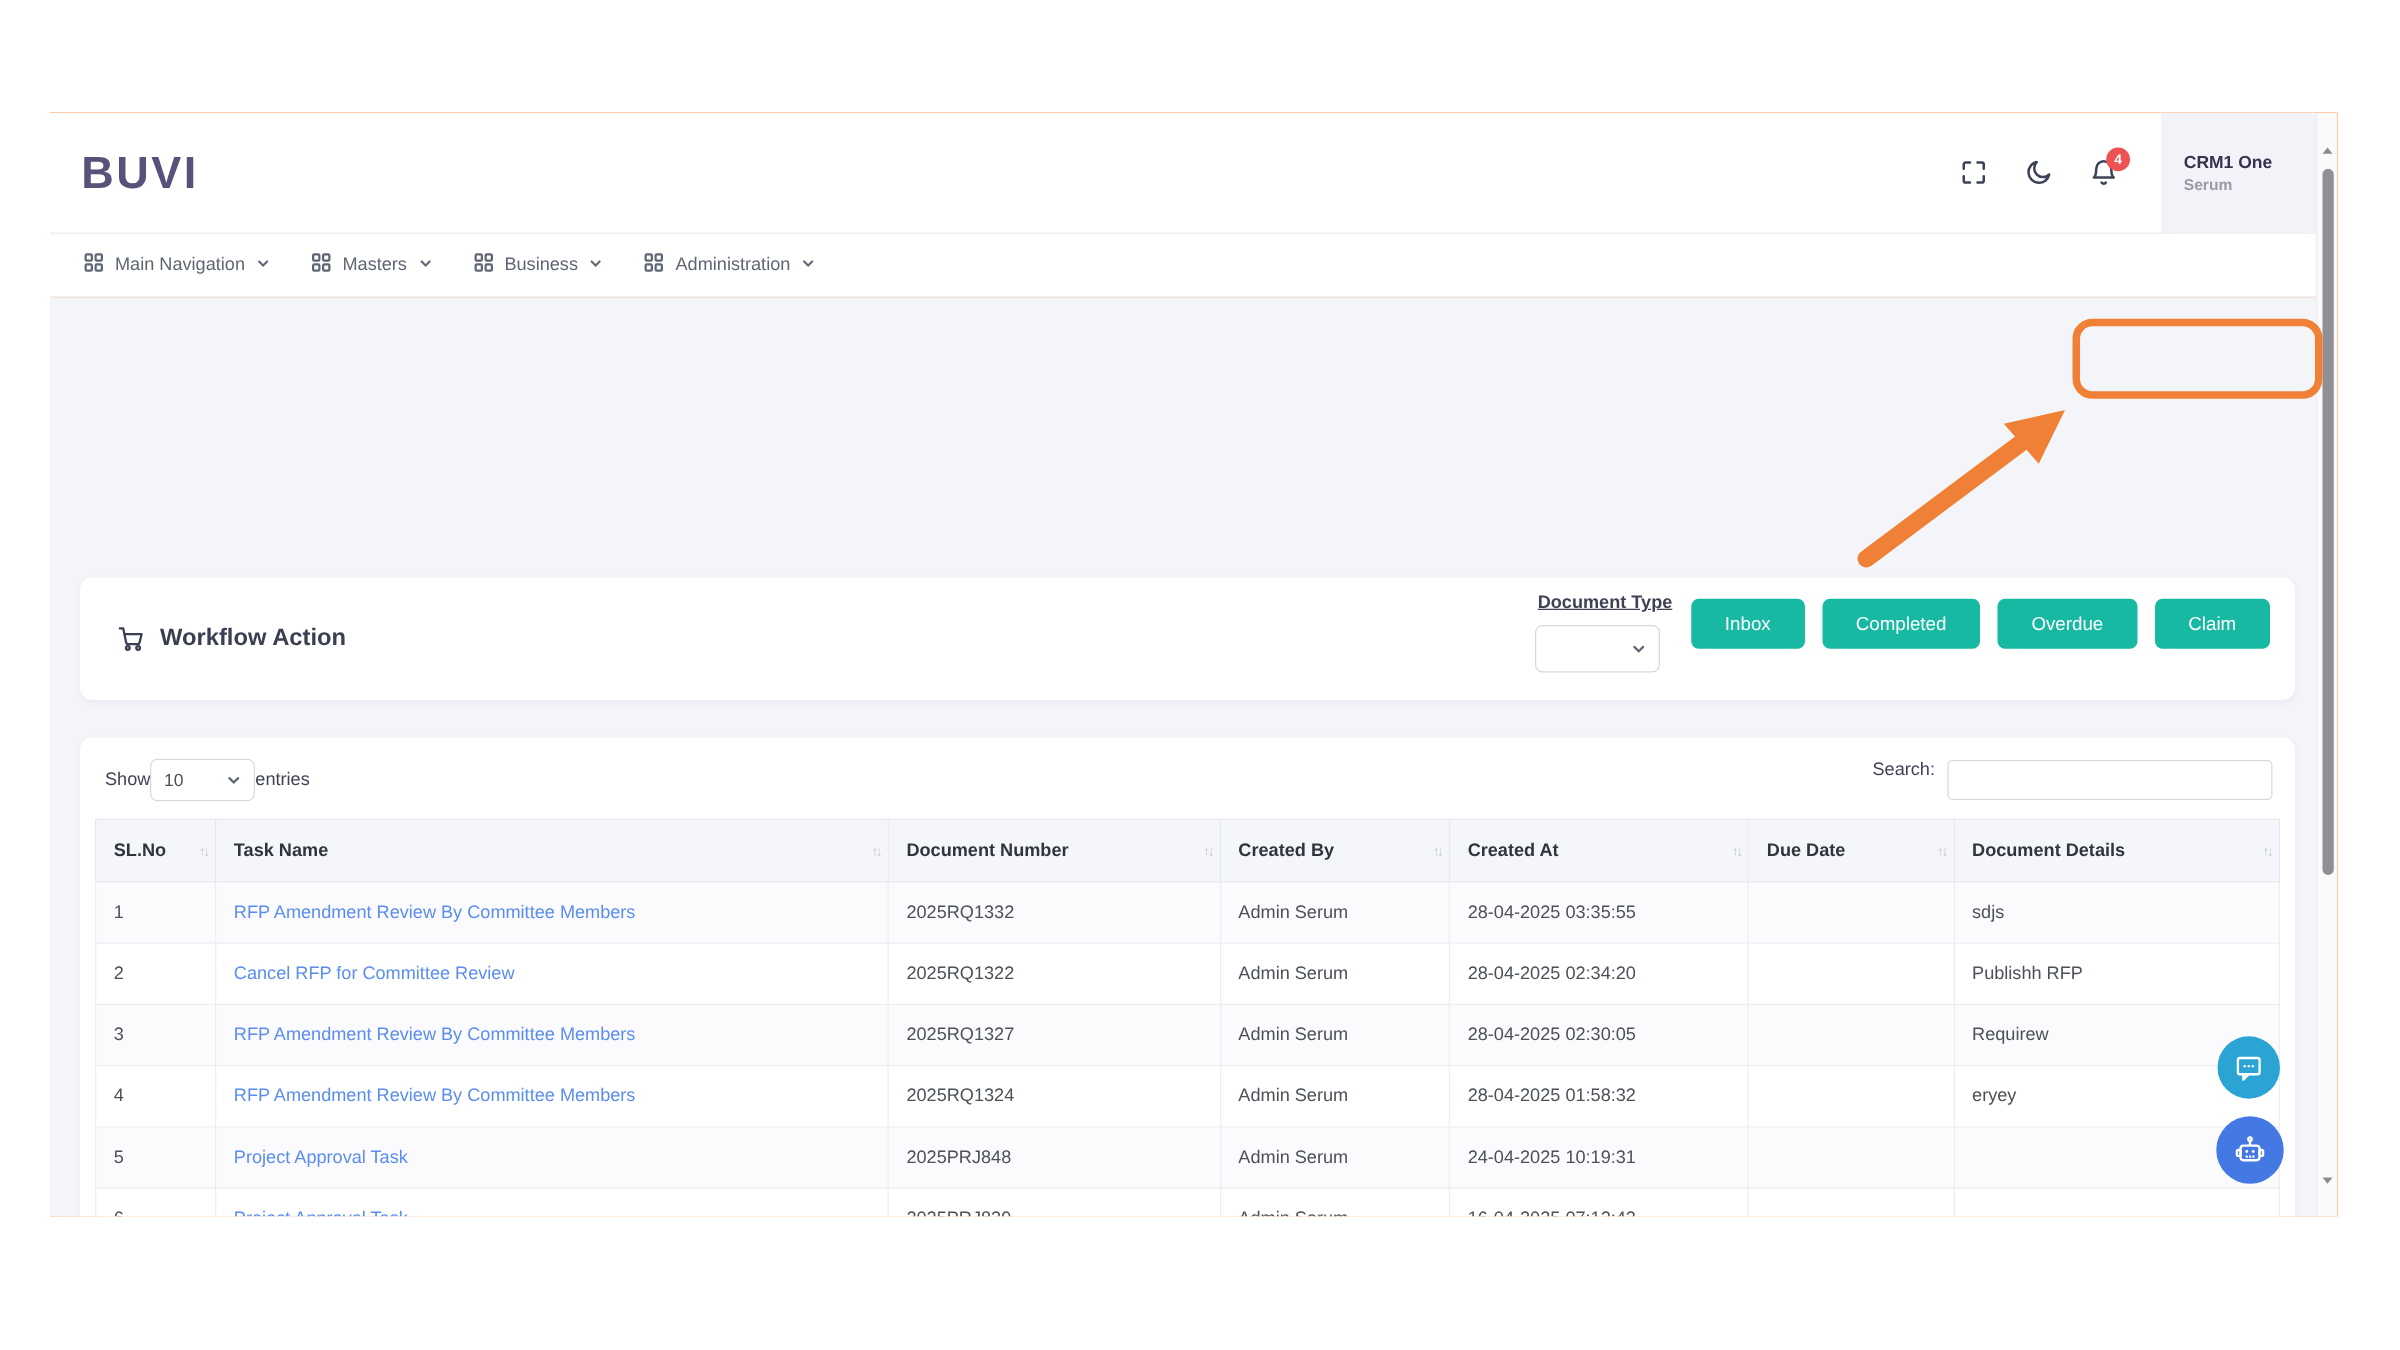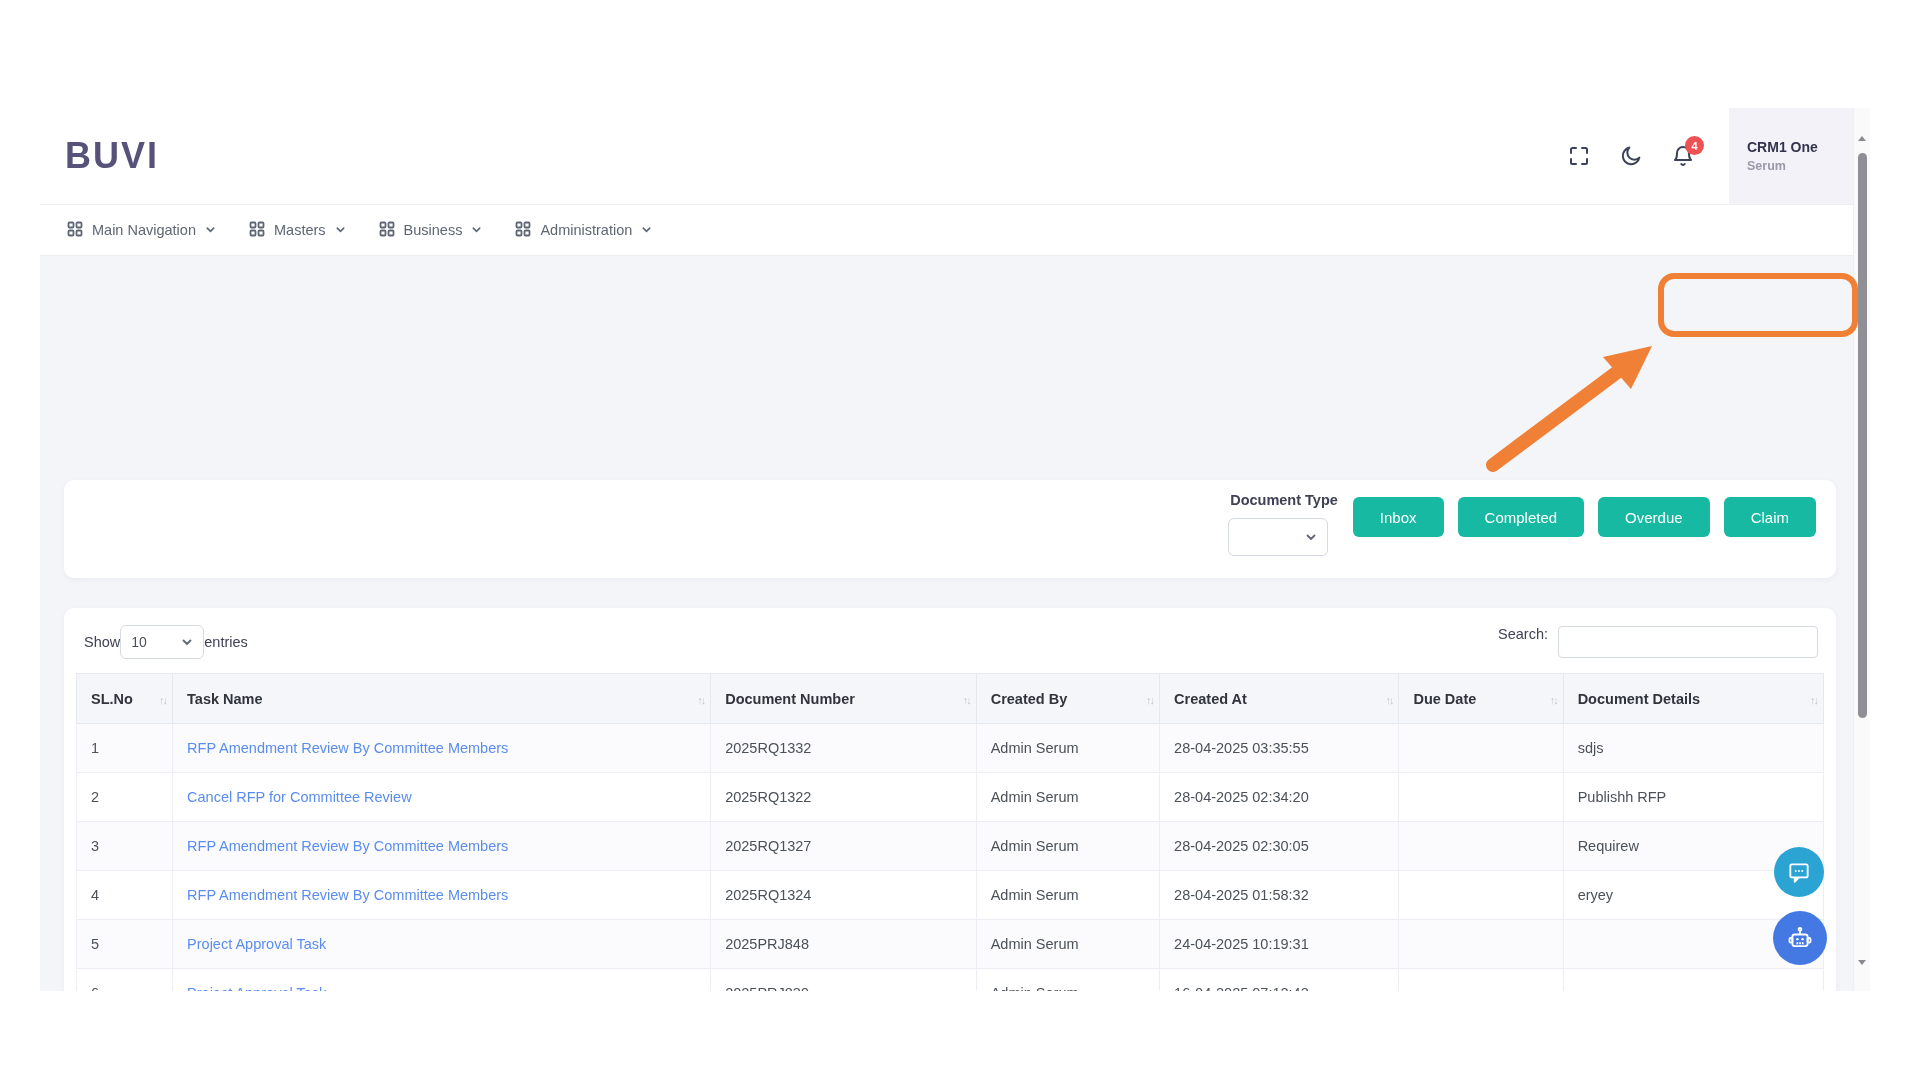--- a/index.html
+++ b/index.html
@@ -1,18 +1,18 @@
 <!DOCTYPE html>
 <html><head>
 <meta charset="utf-8">
 <style>
   * { margin:0; padding:0; box-sizing:border-box; }
   html,body { width:1920px; height:1080px; background:#ffffff; font-family:"Liberation Sans", sans-serif; }
 
-  .app { position:absolute; left:40px; top:108px; width:1830px; height:883px; background:#f97316; overflow:hidden; }
+  .app { position:absolute; left:40px; top:90px; width:1830px; height:883px; background:#f97316; overflow:hidden; }
 
   
   .hdr { position:absolute; left:0; top:0; width:1813px; height:97px; background:#fff; border-bottom:1px solid #ededf2; }
   .logo { position:absolute; left:25px; top:27px; font-size:36px; font-weight:700; letter-spacing:2px; color:#56527a; }
   .hdr-right { position:absolute; right:0; top:0; height:96px; display:flex; align-items:center; }
   .hicon { width:24px; height:24px; margin-right:28px; color:#3c4257; cursor:pointer; position:relative; }
   .hicon svg { width:24px; height:24px; display:block; }
   .badge { position:absolute; top:-8px; right:-9px; min-width:19px; height:19px; border-radius:10px; background:#ee5253; color:#fff; font-size:11px; font-weight:700; display:flex; align-items:center; justify-content:center; }
   .user-panel { width:124px; height:96px; background:#f3f2f8; display:flex; flex-direction:column; justify-content:center; padding-left:18px; margin-left:6px; }
   .user-name { font-size:14px; font-weight:700; color:#33334d; }
@@ -34,21 +34,21 @@
   .alert-msg { position:absolute; left:59px; top:48px; font-size:13.5px; color:#2abba1; }
   .alert-close { position:absolute; right:18px; top:22px; font-size:16px; color:#4cc3ac; cursor:pointer; }
 
   .card { background:#fff; border-radius:10px; box-shadow:0 2px 6px rgba(50,60,80,0.05); }
   .wf-card { position:absolute; left:24px; width:1772px; top:224px; height:98px; }
   .wf-title-wrap { position:absolute; left:30px; top:0; height:98px; display:flex; align-items:center; gap:12px; }
   .wf-title-wrap svg { width:22px; height:22px; color:#3a3f51; }
   .wf-title { font-size:19px; font-weight:700; color:#3a3f51; }
   .wf-right { position:absolute; right:20px; top:12px; display:flex; align-items:flex-start; }
   .doc-type { display:flex; flex-direction:column; margin-right:15px; }
-  .doc-type-label { font-size:14.5px; font-weight:700; color:#3f4254; margin:0 0 10px 2px; }
+  .doc-type-label { font-size:14.5px; font-weight:700; color:#3f4254; margin:0 0 10px 2px;text-decoration:underline; }
   .fake-select { background:#fff; border:1px solid #d5d9e2; border-radius:6px; height:38px; display:flex; align-items:center; justify-content:space-between; padding:0 10px; color:#4b5158; font-size:14px; cursor:pointer; }
   .doc-type .fake-select { width:100px; }
   .fake-select svg { width:12px; height:12px; color:#5f6673; }
   .wf-buttons { display:flex; gap:14px; margin-top:5px; }
   .tbtn { height:40px; padding:0 27px; border:none; border-radius:6px; background:#17b9a3; color:#fff; font-size:15px; font-family:"Liberation Sans",sans-serif; cursor:pointer; }
 
   .tbl-card { position:absolute; left:24px; width:1772px; top:352px; bottom:-20px; border-radius:10px 10px 0 0; overflow:hidden; }
   .controls { display:flex; justify-content:space-between; align-items:center; padding:17px 18px 0 20px; }
   .ctrl-left { display:flex; align-items:center; gap:0; font-size:14.5px; color:#3f4254; }
   .show-select { width:84px; height:34px; }
@@ -185,20 +185,28 @@
             <path d="M2.5 4.5 6 8l3.5-3.5"></path>
           </svg>
         </span>
       </div>
     </div>
 
   <div class="main">
 
 
     <div class="card wf-card">
+      <div class="wf-title-wrap">
+        <svg viewBox="0 0 24 24" fill="none" stroke="currentColor" stroke-width="2" stroke-linecap="round" stroke-linejoin="round">
+          <circle cx="9" cy="20" r="1.6"></circle>
+            <circle cx="18" cy="20" r="1.6"></circle>
+          <path d="M2 3h3l2.6 12.5a1.5 1.5 0 0 0 1.5 1.2h8.6a1.5 1.5 0 0 0 1.5-1.2L21 8H6"></path>
+        </svg>
+        <span class="wf-title">Workflow Action</span>
+      </div>
       <div class="wf-right">
         <div class="doc-type">
           <span class="doc-type-label">Document Type</span>
           <div class="fake-select">
             <span></span>
             <svg viewBox="0 0 12 12" fill="none" stroke="currentColor" stroke-width="1.8" stroke-linecap="round">
                 <path d="M2.5 4.5 6 8l3.5-3.5"></path>
               </svg>
           </div>
         </div>

